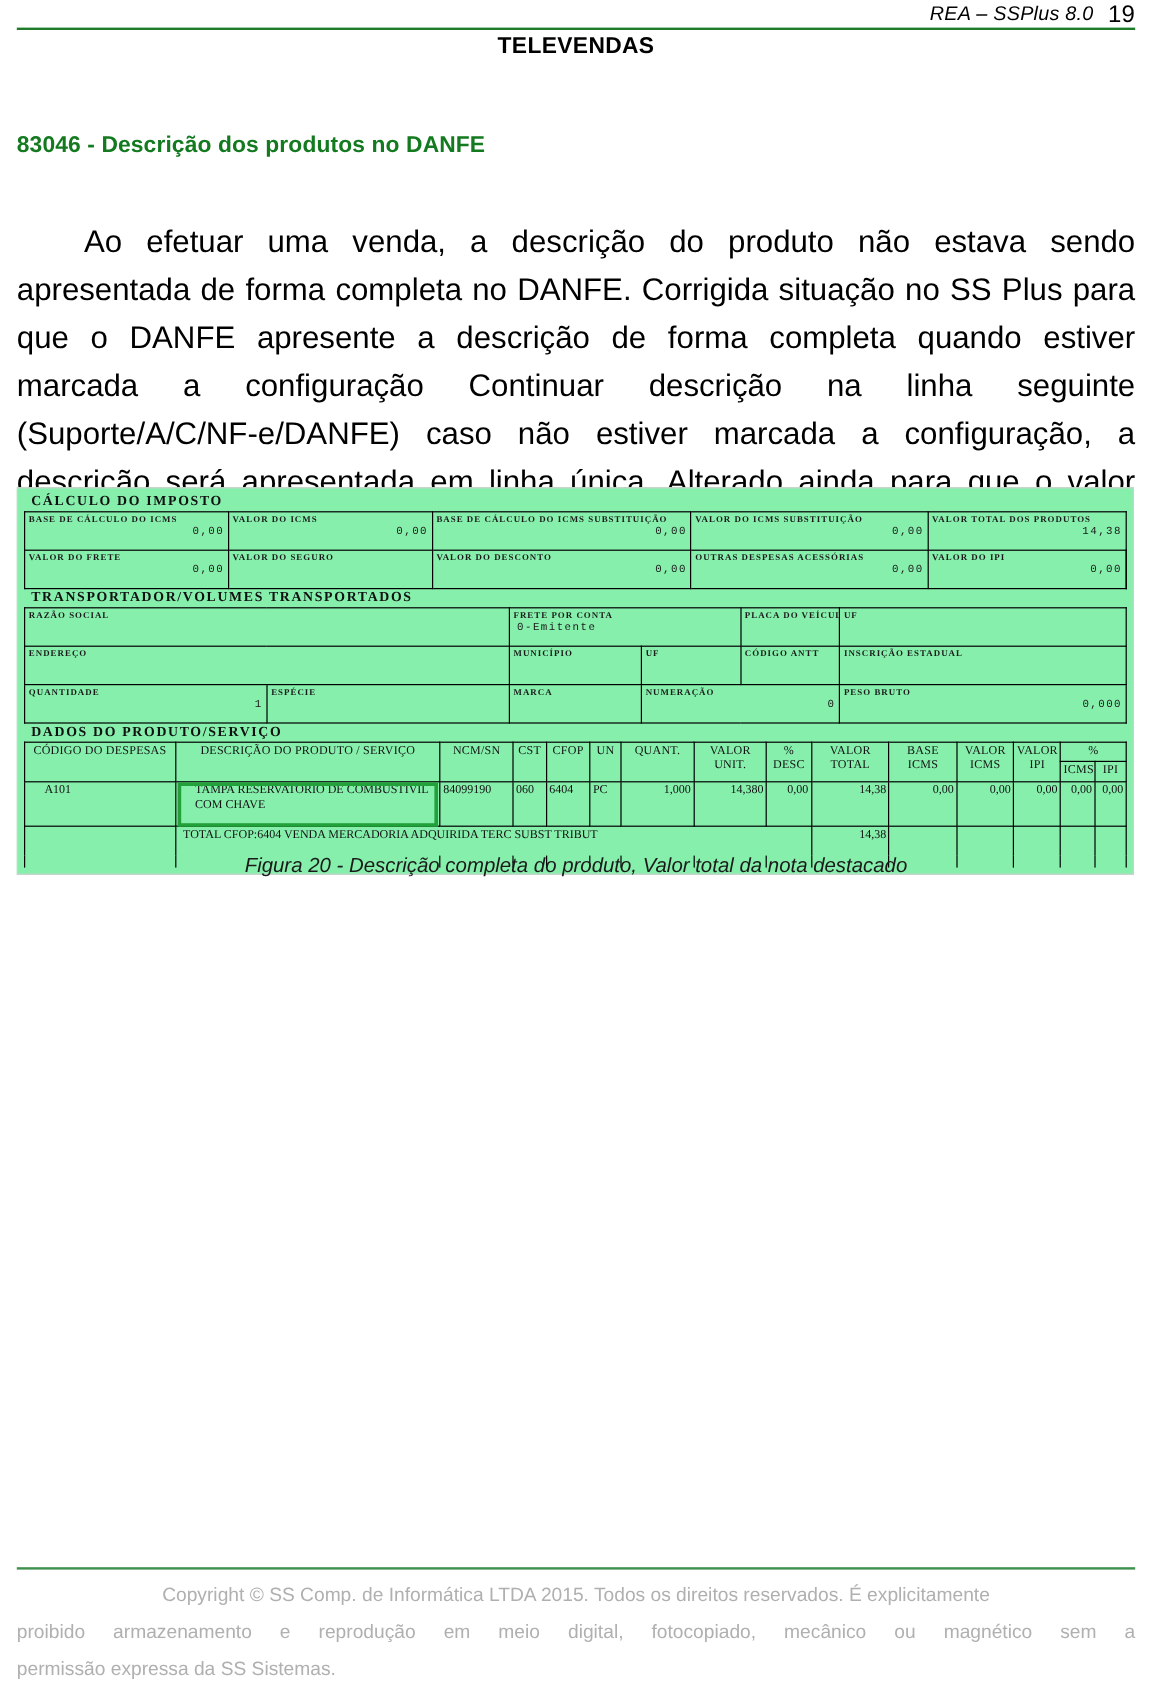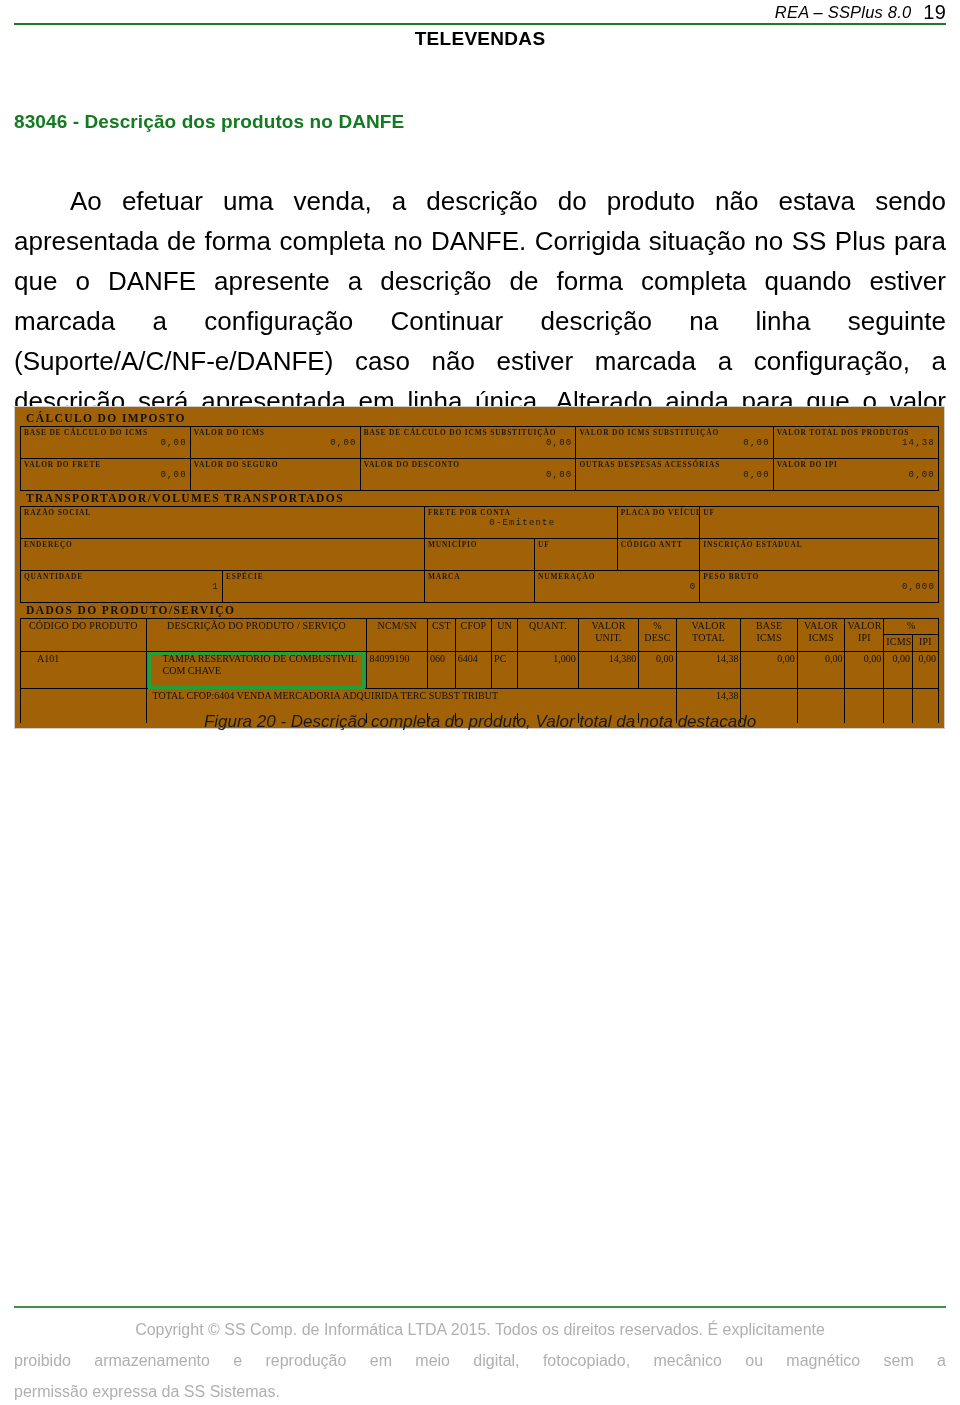--- a/index.html
+++ b/index.html
@@ -89,21 +89,21 @@
     word-spacing: 0.5px;
   }
 
   
   .danfe-figure {
     position: absolute;
     top: 406px;
     left: 14px;
     width: 931px;
     border: 1px solid #cfcfcf;
-    background: #a16207;
+    background: #86efac;
     box-sizing: border-box;
     padding: 4px 5px 5px 5px;
     font-family: "Liberation Serif", serif;
   }
   .danfe-band-label {
     font-family: "Liberation Serif", serif;
     font-size: 11.5px;
     font-weight: bold;
     letter-spacing: 1.4px;
     padding: 1px 0 2px 6px;
@@ -136,21 +136,21 @@
     display: block;
     font-family: "Liberation Mono", monospace;
     font-size: 9px;
     letter-spacing: 1.2px;
     text-align: right;
     color: #1a1a1a;
     line-height: 11px;
     margin-top: 1px;
   }
   .val-left {
-    text-align: center;
+    text-align: left;
     padding-left: 3px;
   }
 
   
   td.highlight-total {
     background: #fdf8c0;
     box-shadow: inset 0 0 0 3px #22a03a;
   }
   td.highlight-total .val {
     font-size: 15px;
@@ -422,21 +422,21 @@
       <col style="width:4.3%">
         <col style="width:7.5%">
         <col style="width:6.5%">
         <col style="width:5.5%">
       <col style="width:4.5%">
         <col style="width:3.3%">
         <col style="width:3%">
     </colgroup>
     <thead>
       <tr>
-        <th rowspan="2">CÓDIGO DO PRODUTO</th>
+        <th rowspan="2">CÓDIGO DO DESPESAS</th>
         <th rowspan="2">DESCRIÇÃO DO PRODUTO / SERVIÇO</th>
         <th rowspan="2">NCM/SN</th>
         <th rowspan="2">CST</th>
         <th rowspan="2">CFOP</th>
         <th rowspan="2">UN</th>
         <th rowspan="2">QUANT.</th>
         <th rowspan="2">VALOR UNIT.</th>
         <th rowspan="2">% DESC</th>
         <th rowspan="2">VALOR TOTAL</th>
         <th rowspan="2">BASE ICMS</th>

